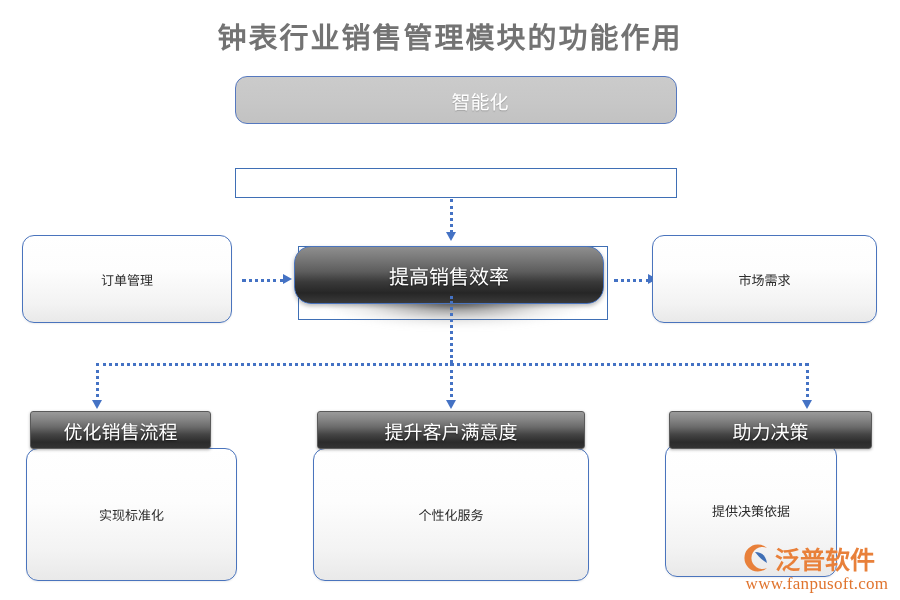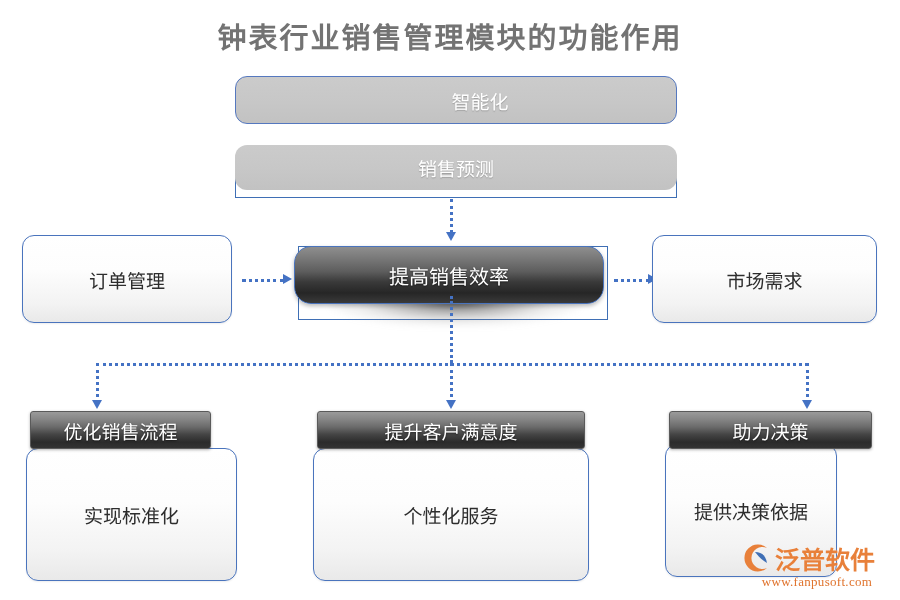--- a/index.html
+++ b/index.html
@@ -28,21 +28,21 @@
   .node{position:absolute;box-sizing:border-box;}
 
   
   .card-light{
     background:linear-gradient(180deg,#ffffff 0%,#fdfdfd 40%,#f3f3f3 78%,#e9e9e9 100%);
     border:1px solid #4a74bd;
     border-radius:12px;
     display:flex;align-items:center;justify-content:center;
     color:#2d2d2d;
     font-family:"Liberation Serif","DejaVu Serif",serif;
-    font-size:19px;
+    font-size:13px;
     box-shadow:0 1px 2px rgba(0,0,0,.07);
   }
 
   
   .bar-grey{
     background:linear-gradient(180deg,#cbcbcb 0%,#c7c7c7 55%,#c2c2c2 100%);
     border-radius:12px;
     display:flex;align-items:center;justify-content:center;
     color:#ffffff;
     font-family:"Liberation Serif","DejaVu Serif",serif;
@@ -116,43 +116,40 @@
   
   .wm{position:absolute;right:8px;bottom:6px;width:150px;height:54px;pointer-events:none;}
   .wm-row{display:flex;align-items:center;gap:3px;}
   .wm-text{
     font-family:"Liberation Sans","DejaVu Sans",sans-serif;
     font-weight:bold;font-size:25px;color:#e8803a;letter-spacing:0px;
     text-shadow:0 0 1px rgba(255,255,255,.6);
   }
   .wm-url{
     font-family:"Liberation Serif","DejaVu Serif",serif;
-    font-size:13px;color:#e0742e;text-align:center;margin-top:-2px;letter-spacing:.3px;
+    font-size:17px;color:#e0742e;text-align:center;margin-top:-2px;letter-spacing:.3px;
   }
   .wm-faint{
     position:absolute;left:498px;top:285px;width:96px;height:18px;
     display:flex;align-items:center;gap:2px;opacity:.42;pointer-events:none;
   }
   .wm-faint .wm-text{font-size:13px;}
 </style>
 </head>
 <body>
 
 <div id="stage">
 
   <div class="title">钟表行业销售管理模块的功能作用</div>
 
   <div class="node bar-grey bordered" style="left:235px;top:76px;width:442px;height:48px;">
     <span>智能化</span>
   </div>
 
   <div class="node frame-blue" style="left:235px;top:168px;width:442px;height:30px;"></div>
-  <div class="node bar-grey" style="left:235px;top:145px;width:442px;height:45px;">
-    <span>销售预测</span>
-  </div>
 
   <div class="dot-v" style="left:450px;top:199px;height:34px;"></div>
   <div class="arrow-d" style="left:446px;top:232px;"></div>
 
   <div class="node card-light" style="left:22px;top:235px;width:210px;height:88px;">
     <span>订单管理</span>
   </div>
 
   <div class="dot-h" style="left:242px;top:279px;width:42px;"></div>
   <div class="arrow-r" style="left:283px;top:274px;"></div>

